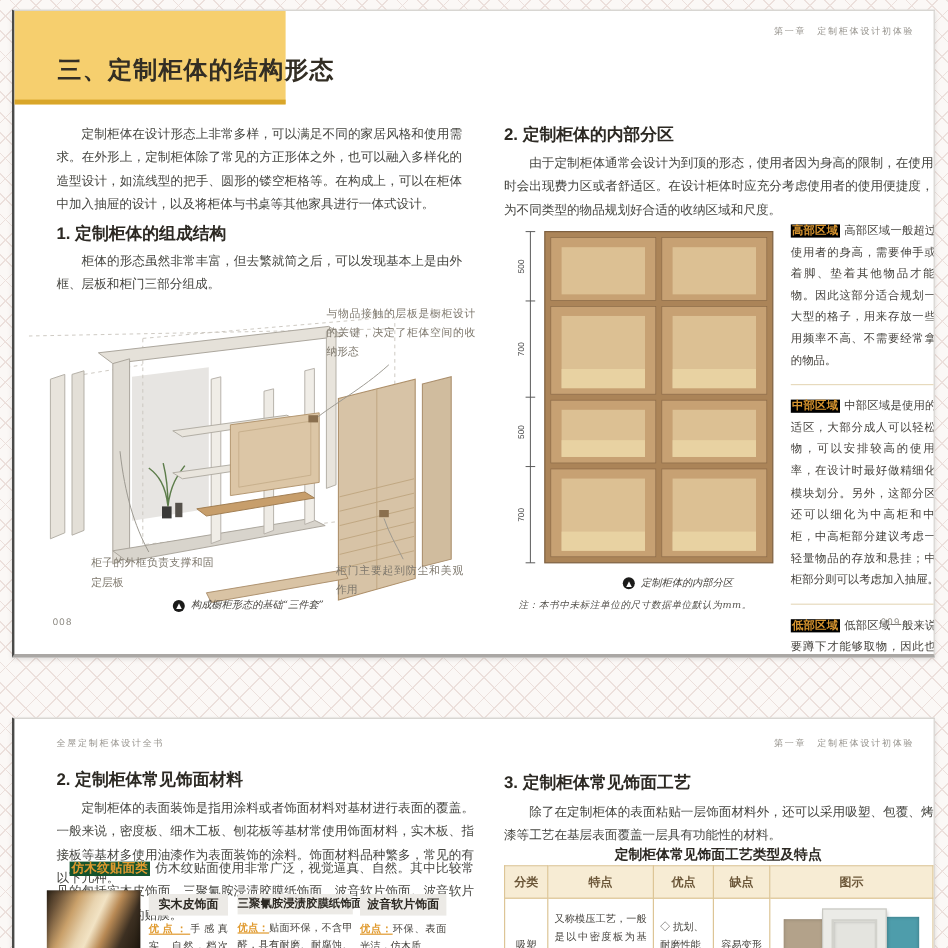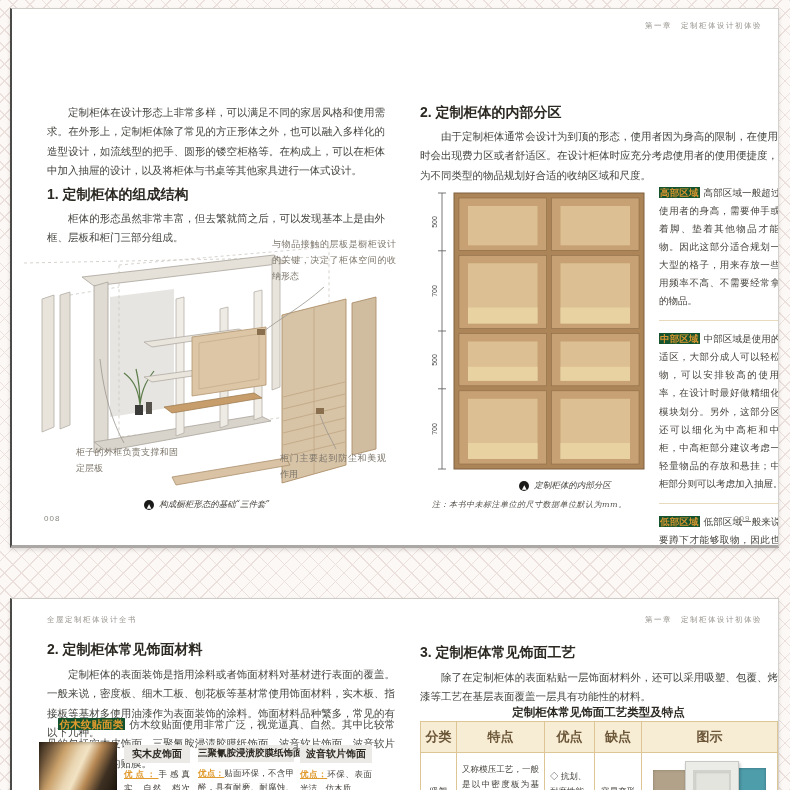--- a/index.html
+++ b/index.html
@@ -41,57 +41,60 @@
               font-size:6px; font-style:normal; align-items:center; justify-content:center; margin-right:5px; flex:0 0 auto; }
   .note-text { font-family:"DejaVu Serif", serif; font-style:italic; font-size:8px; color:#55524c; letter-spacing:.5px; white-space:nowrap; }
 
   
   .ann { position:absolute; font-size:9px; line-height:1.75; color:#7d776c; text-align:justify; }
 
   
   .zones { width:131px; }
   .zone { padding:9px 0 10px 0; font-size:9.5px; line-height:1.9; text-align:justify; color:#45423d; }
   .zone + .zone { border-top:1px solid #e7dabd; }
-  .zone-label { color:#d8952f; background:#14532d; font-weight:bold; padding:0 1px; margin-right:4px; }
+  .zone-label { color:#d8952f; background:#000000; font-weight:bold; padding:0 1px; margin-right:4px; }
 
   
   .tag { color:#e09a2e; background:#14532d; font-weight:bold; padding:0 2px; margin-right:4px; }
   .photo { width:78px; height:58px;
     background:linear-gradient(115deg,#2e2418 0%,#6a5238 12%,#c9a06a 28%,#e8d4b0 42%,#f2e3c4 50%,#b98a55 62%,#3d3022 78%,#181209 100%);
     box-shadow:inset 0 0 4px rgba(0,0,0,.4); }
   .mat-name { font-weight:bold; font-size:10px; background:#eceae6; text-align:center; padding:2px 0; color:#2c2923; white-space:nowrap; }
   .mat-pros { font-size:8.5px; line-height:1.7; margin-top:4px; text-align:justify; color:#45423d; }
   .pros-label { color:#e09a2e; font-weight:bold;text-decoration:underline; }
 
   
   .table-title { font-weight:bold; font-size:11.5px; color:#2c2923; text-align:center; }
   table.craft { border-collapse:collapse; width:357px; table-layout:fixed; }
-  table.craft th { background:#f7ecd4; color:#6b5638; font-weight:bold; border:1px solid #ddc596; padding:6px 2px; font-size:13px; }
+  table.craft th { background:#f7ecd4; color:#6b5638; font-weight:bold; border:1px solid #ddc596; padding:6px 2px; font-size:10px; }
   table.craft td { border:1px solid #ddc596; padding:6px 5px; font-size:8.5px; line-height:1.75; color:#45423d; vertical-align:middle; }
   td.c-center { text-align:center; }
   td.c-just { text-align:justify; }
   .doors { position:relative; height:64px; }
   .door-tan  { position:absolute; left:6px;  top:10px; width:34px; height:50px; background:#b3a28a; box-shadow:inset 0 0 3px rgba(0,0,0,.25); }
   .door-teal { position:absolute; right:6px; top:8px;  width:42px; height:52px; background:#4e9dab; box-shadow:inset 0 0 3px rgba(0,0,0,.3); }
   .door-white{ position:absolute; left:38px; top:1px;  width:54px; height:61px; background:#ebebe7; border:1px solid #c9c9c3; box-shadow:1px 2px 3px rgba(0,0,0,.25); }
   .door-panel{ position:absolute; left:7px; right:7px; top:8px; bottom:8px; border:2px solid #d2d2cc; background:#e4e4df; box-shadow:inset 1px 1px 2px rgba(0,0,0,.12); }
 </style>
 </head>
 <body>
 
 <div class="spread spread-top">
 
+  <div class="abs banner">
+    <div class="banner-title">三、定制柜体的结构形态</div>
+  </div>
 
   <p class="abs body-text indent" style="left:35px; top:94px; width:338px;">定制柜体在设计形态上非常多样，可以满足不同的家居风格和使用需求。在外形上，定制柜体除了常见的方正形体之外，也可以融入多样化的造型设计，如流线型的把手、圆形的镂空柜格等。在构成上，可以在柜体中加入抽屉的设计，以及将柜体与书桌等其他家具进行一体式设计。</p>
 
   <h2 class="abs sec-heading" style="left:35px; top:177px;">1. 定制柜体的组成结构</h2>
 
   <p class="abs body-text indent" style="left:35px; top:200px; width:338px;">柜体的形态虽然非常丰富，但去繁就简之后，可以发现基本上是由外框、层板和柜门三部分组成。</p>
 
-  <div class="abs" style="left:12px; top:228px; width:376px; height:256px;">
+  <div class="abs" style="left:12px; top:245px; width:376px; height:256px;">
     <svg width="376" height="256" viewBox="0 0 376 256">
 
       <polygon points="95,28 305,10 305,175 95,200" fill="none" stroke="#ccc8c0" stroke-width="0.8" stroke-dasharray="3,3"></polygon>
       <line x1="46" y1="58" x2="95" y2="50" stroke="#ccc8c0" stroke-dasharray="3,3" stroke-width="0.8"></line>
       <line x1="262,26" y1="26" x2="305" y2="20" stroke="#ccc8c0" stroke-dasharray="3,3" stroke-width="0.8"></line>
 
       <polygon points="18,62 30,58 30,190 18,195" fill="#e8e4dc" stroke="#b2ada4" stroke-width="0.8"></polygon>
       <polygon points="36,58 46,55 46,188 36,192" fill="#e3dfd7" stroke="#b2ada4" stroke-width="0.8"></polygon>
 
       <polygon points="58,40 250,18 262,26 70,49" fill="#e5e1d9" stroke="#a8a39a" stroke-width="0.8"></polygon>

